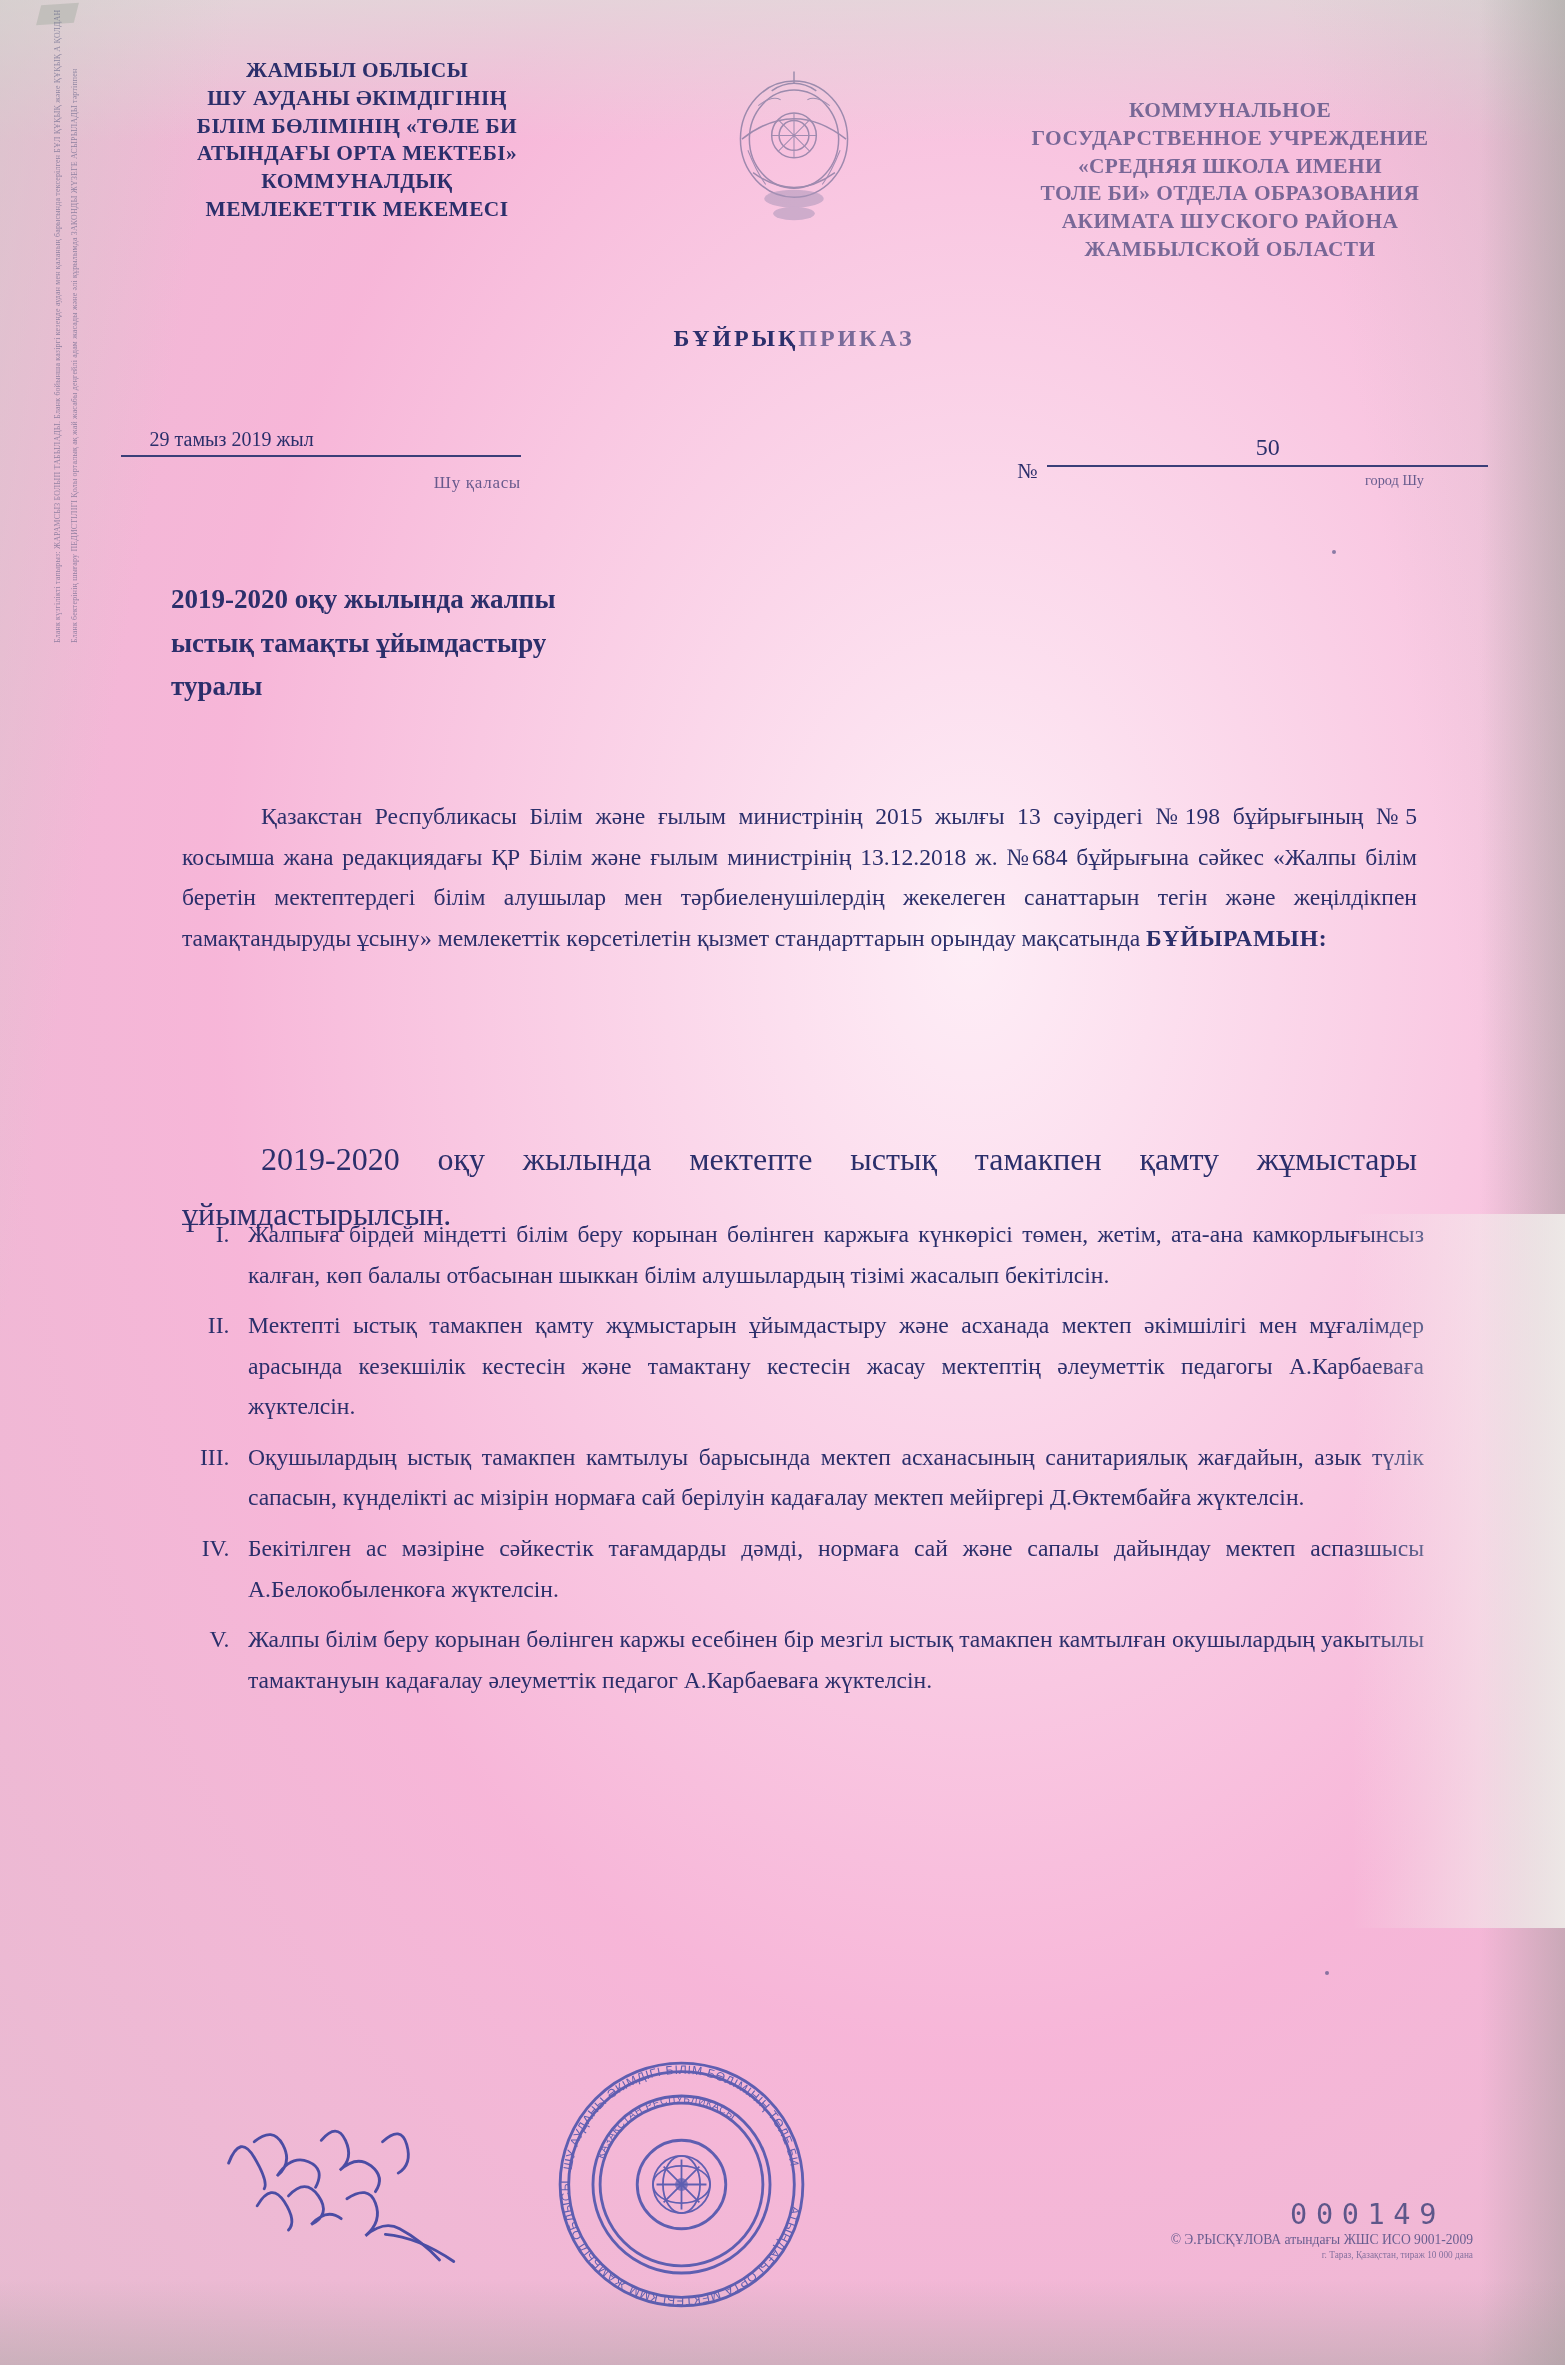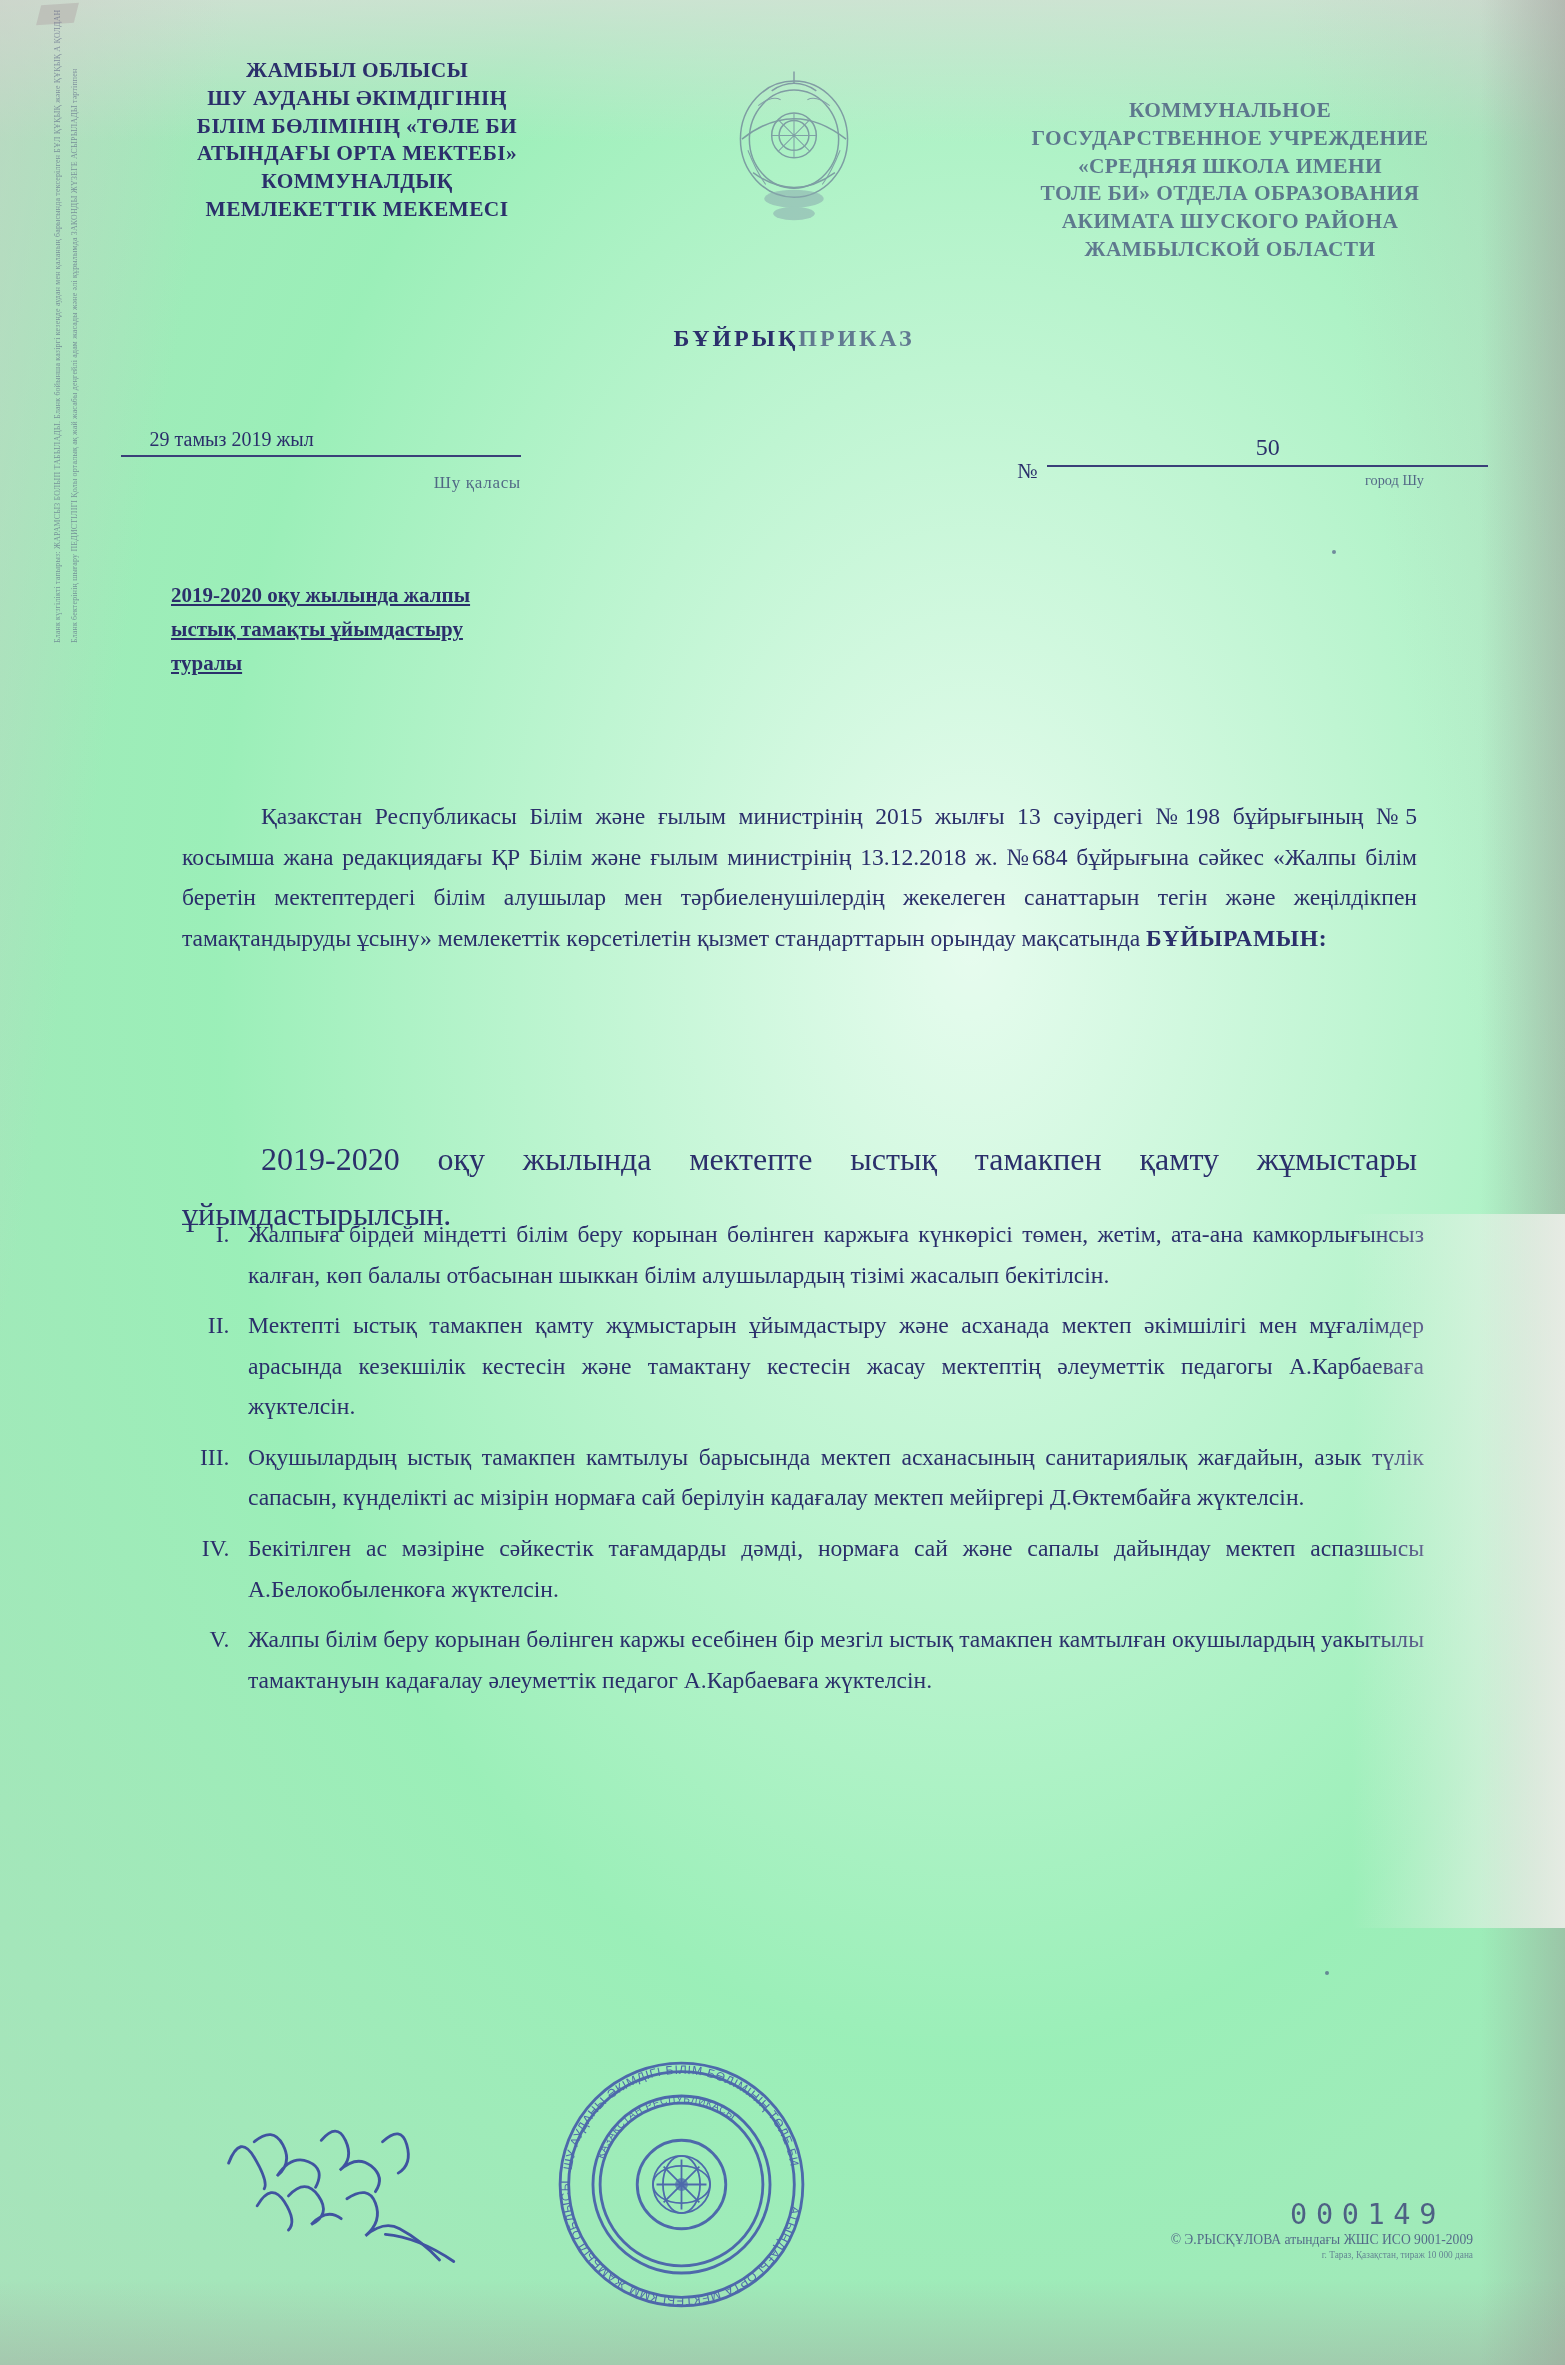--- a/index.html
+++ b/index.html
@@ -7,21 +7,21 @@
     padding: 0;
     background: #e8e8e6;
   }
   body {
     font-family: "Liberation Serif", serif;
   }
   .page {
     position: relative;
     width: 1566px;
     height: 2366px;
-    background: #86efac;
+    background: #f9a8d4;
     overflow: hidden;
     color: #2b2f6b;
   }
   
   .paper-shade {
     position: absolute;
     inset: 0;
     background:
       linear-gradient(100deg, rgba(205,205,200,0.55) 0%, rgba(255,255,255,0.0) 12%),
       linear-gradient(260deg, rgba(200,202,198,0.5) 0%, rgba(255,255,255,0.0) 14%),
@@ -145,23 +145,22 @@
     opacity: .7;
   }
 
   
   .subject {
     position: absolute;
     top: 578px;
     left: 171px;
     width: 643px;
     font-weight: bold;
-    font-size: 21px;
+    font-size: 27px;
     line-height: 1.62;
-    text-decoration: underline;
   }
 
   
   .body-text {
     position: absolute;
     top: 796px;
     left: 182px;
     width: 1235px;
     font-size: 23.6px;
     line-height: 1.72;

